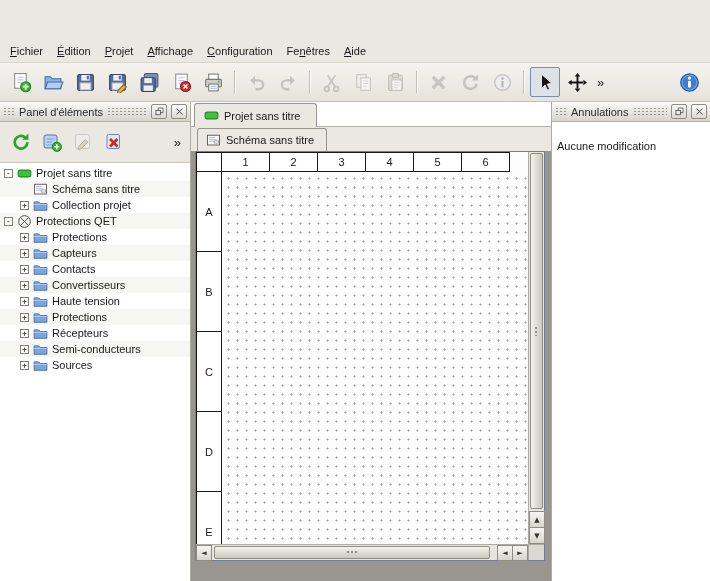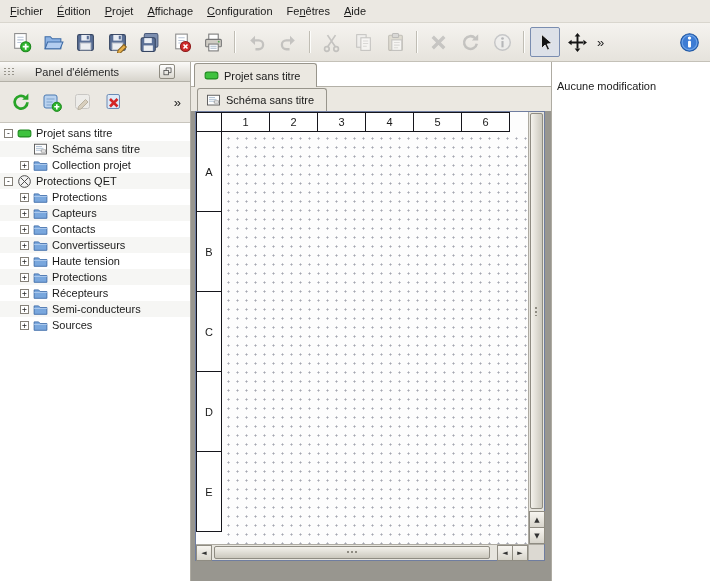--- a/index.html
+++ b/index.html
@@ -1,18 +1,18 @@
 <!DOCTYPE html>
 <html><head>
 <meta charset="utf-8">
 <style>
   html,body{margin:0;padding:0;}
   body{width:710px;height:581px;position:relative;overflow:hidden;
        background:#ebe8e2;font:11px "Liberation Sans",sans-serif;color:#1a1a1a;}
-  .app{position:absolute;inset:0;display:flex;flex-direction:column;}
+  .app{position:absolute;inset:0;display:flex;flex-direction:column;margin-top:40px;}
 
   
   .menubar{height:22px;display:flex;align-items:center;padding:0 3px;
            background:#ebe8e2;border-bottom:1px solid #d9d6ce;flex:none;}
   .menu-item{padding:3px 7px;font-size:11px;white-space:nowrap;}
   .menu-item u{text-decoration:underline;}
 
   
   .toolbar{height:38px;display:flex;align-items:center;gap:2px;padding:0 6px;
            background:linear-gradient(#f5f3ef,#e6e3dc);border-bottom:1px solid #c4c1b8;flex:none;}
@@ -34,21 +34,21 @@
   .icn14{width:15px;height:15px;}
   .icn12{width:11px;height:11px;}
 
   
   .main{flex:1;display:flex;min-height:0;}
 
   
   .dock{display:flex;flex-direction:column;background:#ebe8e2;flex:none;}
   .dock.left{width:190px;border-right:1px solid #aeaba2;}
   .dock.right{width:158px;border-left:1px solid #aeaba2;}
-  .dtitle{height:19px;display:flex;align-items:center;gap:20px;padding:0 3px;flex:none;
+  .dtitle{height:19px;display:flex;align-items:center;gap:4px;padding:0 3px;flex:none;
           background:linear-gradient(#fbfaf8,#d7d4cc);border-bottom:1px solid #b3b0a7;}
   .hdots{width:12px;height:9px;flex:none;
          background-image:radial-gradient(#97948b 1px,transparent 1.2px);background-size:4px 3px;}
   .hdots.fill{flex:1;}
   .ttl{font-size:11px;color:#2a2a2a;white-space:nowrap;}
   .dkbtn{width:16px;height:15px;border:1px solid #8f8c82;border-radius:2px;padding:0;flex:none;
          background:linear-gradient(#ffffff,#dbd8d0);display:flex;align-items:center;justify-content:center;}
 
   
   .ptools{height:40px;display:flex;align-items:center;gap:5px;padding:0 6px;flex:none;}
@@ -575,19 +575,39 @@
             </div>
             <button class="sb">◄</button>
             <button class="sb">►</button>
           </div>
           <div class="scorner"></div>
         </div>
       </div>
     </div>
 
     <div class="dock right">
+      <div class="dtitle">
+        <span class="hdots"></span>
+        <span class="ttl">Annulations</span>
+        <span class="hdots fill"></span>
+        <button class="dkbtn">
+            <span class="icn icn12">
+              <svg viewBox="0 0 20 20">
+                <rect x="3.5" y="8" width="8.5" height="8" fill="none" stroke="#3a3a3a" stroke-width="1.3"></rect>
+                <path d="M7.5 8V3.5h9V12h-4.5" fill="none" stroke="#3a3a3a" stroke-width="1.3"></path>
+              </svg>
+            </span>
+          </button>
+        <button class="dkbtn">
+            <span class="icn icn12">
+              <svg viewBox="0 0 20 20">
+                <path d="M4.5 4.5l11 11M15.5 4.5l-11 11" stroke="#3a3a3a" stroke-width="1.7"></path>
+              </svg>
+            </span>
+          </button>
+      </div>
       <div class="ulist">
         <div class="uitem">Aucune modification</div>
       </div>
     </div>
 
   </div>
 </div>
 
 </body></html>

